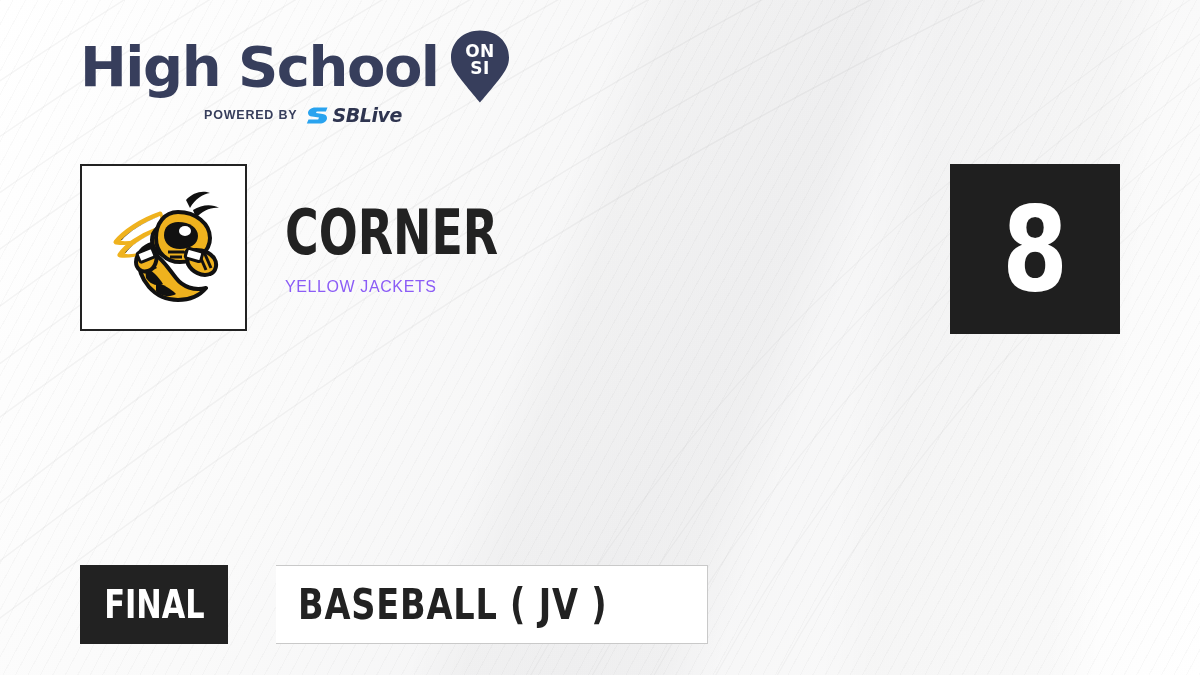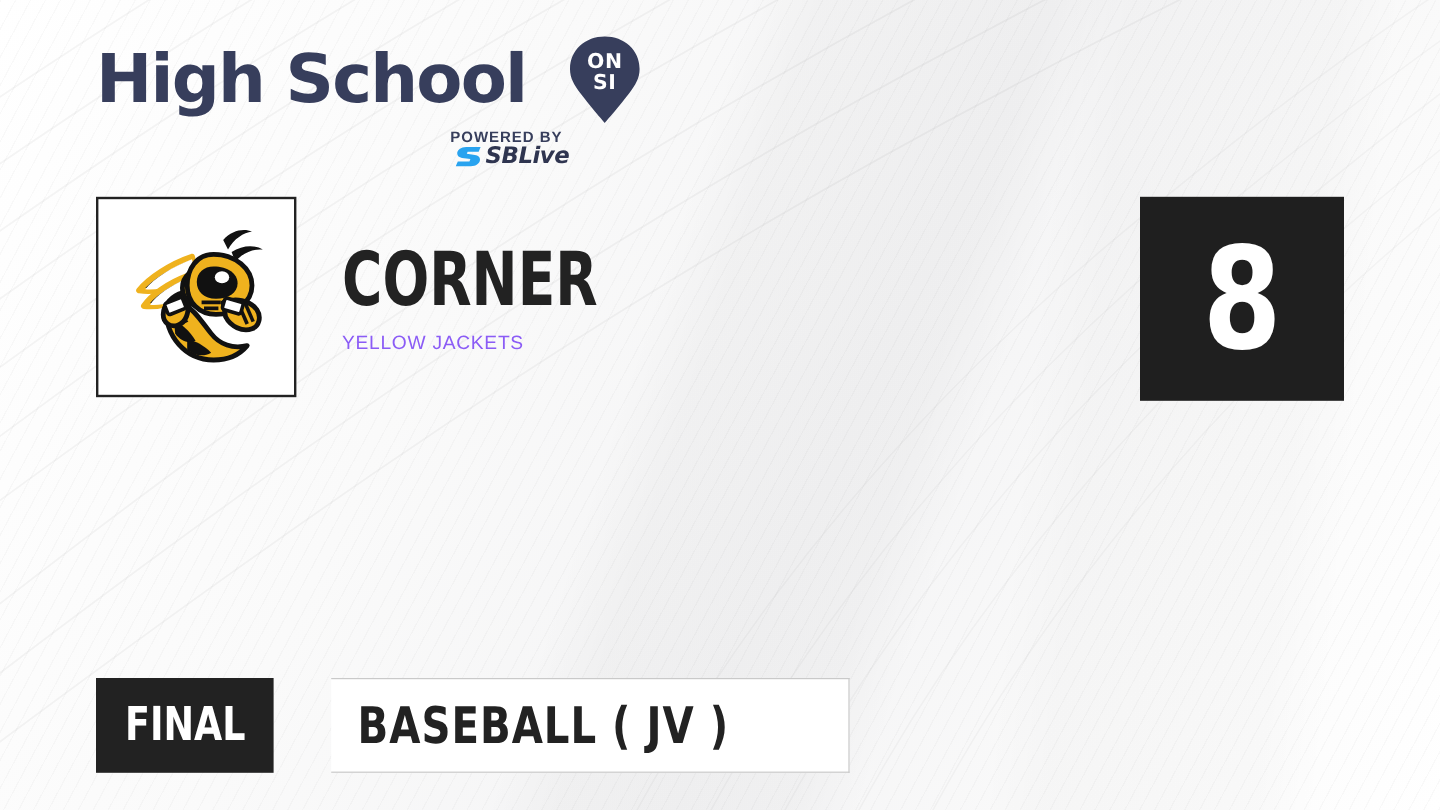--- a/index.html
+++ b/index.html
@@ -65,21 +65,20 @@
     position: absolute;
     left: 80px;
     top: 34px;
     width: 560px;
     height: 100px;
   }
   .wordmark-row {
     display: flex;
     align-items: center;
     height: 66px;
-    gap: 24px;
   }
   .wordmark {
     font-family: "DejaVu Sans", sans-serif;
     font-weight: 700;
     font-size: 56px;
     letter-spacing: -1.5px;
     color: #373e5c;
     line-height: 1;
     white-space: nowrap;
   }
@@ -91,21 +90,20 @@
     margin-top: -2px;
   }
   .pin svg { display: block; }
 
   .powered {
     display: flex;
     align-items: center;
     margin-top: 7px;
     margin-left: 124px;
     height: 16px;
-    flex-direction: column;
   }
   .powered-label {
     font-family: "Liberation Sans", sans-serif;
     font-weight: 700;
     font-size: 12.5px;
     letter-spacing: 0.8px;
     color: #373e5c;
     white-space: nowrap;
   }
   .sblive {

